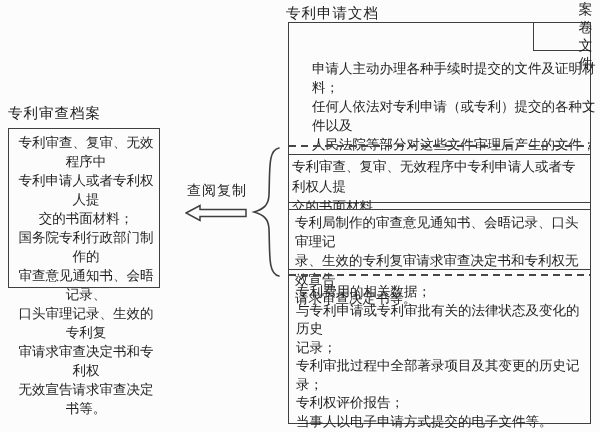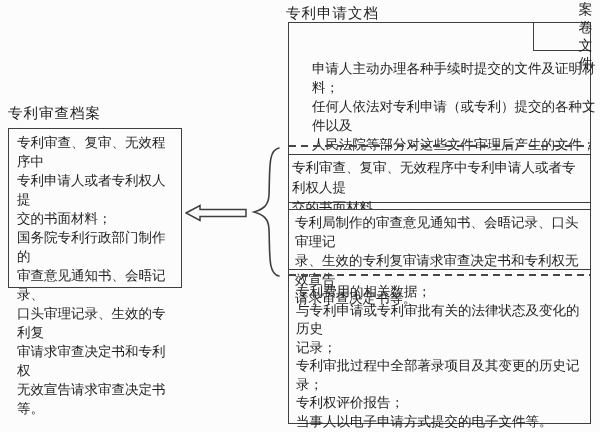--- a/index.html
+++ b/index.html
@@ -57,31 +57,32 @@
   .icon-wrap{position:absolute;}
   svg{display:block;}
 </style>
 </head>
 <body>
 
 <div id="stage">
 
   <div class="title" style="left:8px;top:104px;">专利审查档案</div>
 
-  <div class="solid-box" style="left:8px;top:128px;width:174px;height:160px;padding:4px 4px 0 8px;">
+  <div class="solid-box" style="left:8px;top:128px;width:152px;height:160px;padding:4px 4px 0 8px;text-align:center;">
     <div class="txt">专利审查、复审、无效程序中
 专利申请人或者专利权人提
 交的书面材料；
 国务院专利行政部门制作的
 审查意见通知书、会晤记录、
 口头审理记录、生效的专利复
 审请求审查决定书和专利权
 无效宣告请求审查决定书等。</div>
   </div>
 
+  <div class="title" style="left:186px;top:182px;width:62px;text-align:center;font-size:14px;">查阅复制</div>
 
   <div class="icon-wrap" style="left:185px;top:204px;">
     <svg width="62" height="18" viewBox="0 0 62 18">
       <polygon points="1,9 15,1.5 15,5.5 61,5.5 61,12.5 15,12.5 15,16.5" fill="#fcfcfc" stroke="#3f3f3f" stroke-width="1.5" stroke-linejoin="miter"></polygon>
     </svg>
   </div>
 
   <div class="icon-wrap" style="left:251px;top:147px;">
     <svg width="30" height="130" viewBox="0 0 30 130">
       <path d="M 28 1 C 17 3 19 22 18 48 C 17.5 58 13 62 3 65 C 13 68 17.5 72 18 82 C 19 108 17 127 28 129" fill="none" stroke="#3f3f3f" stroke-width="1.6" stroke-linecap="round"></path>
@@ -94,21 +95,21 @@
 
   <div class="tag" style="left:533px;top:22px;width:58px;height:29px;">案卷文件</div>
 
   <div class="abs-txt" style="left:312px;top:59px;width:286px;">申请人主动办理各种手续时提交的文件及证明材料；
 任何人依法对专利申请（或专利）提交的各种文件以及
 人民法院等部分对这些文件审理后产生的文件；
 其他相关文件。</div>
 
   <div class="dashed" style="left:289px;top:145px;width:301px;"></div>
 
-  <div class="solid-box" style="left:288px;top:154px;width:303px;height:49px;padding:2px 2px 0 3px;z-index:1;">
+  <div class="solid-box" style="left:288px;top:154px;width:303px;height:49px;padding:2px 2px 0 3px;z-index:1;font-family:Liberation Serif, serif;">
     <div class="txt" style="line-height:20px;">专利审查、复审、无效程序中专利申请人或者专利权人提
 交的书面材料。</div>
   </div>
 
   <div class="solid-box" style="left:288px;top:209px;width:303px;height:61px;padding:3px 2px 16px 6px;z-index:1;">
     <div class="txt">专利局制作的审查意见通知书、会晤记录、口头审理记
 录、生效的专利复审请求审查决定书和专利权无效宣告
 请求审查决定书等。</div>
   </div>
 

